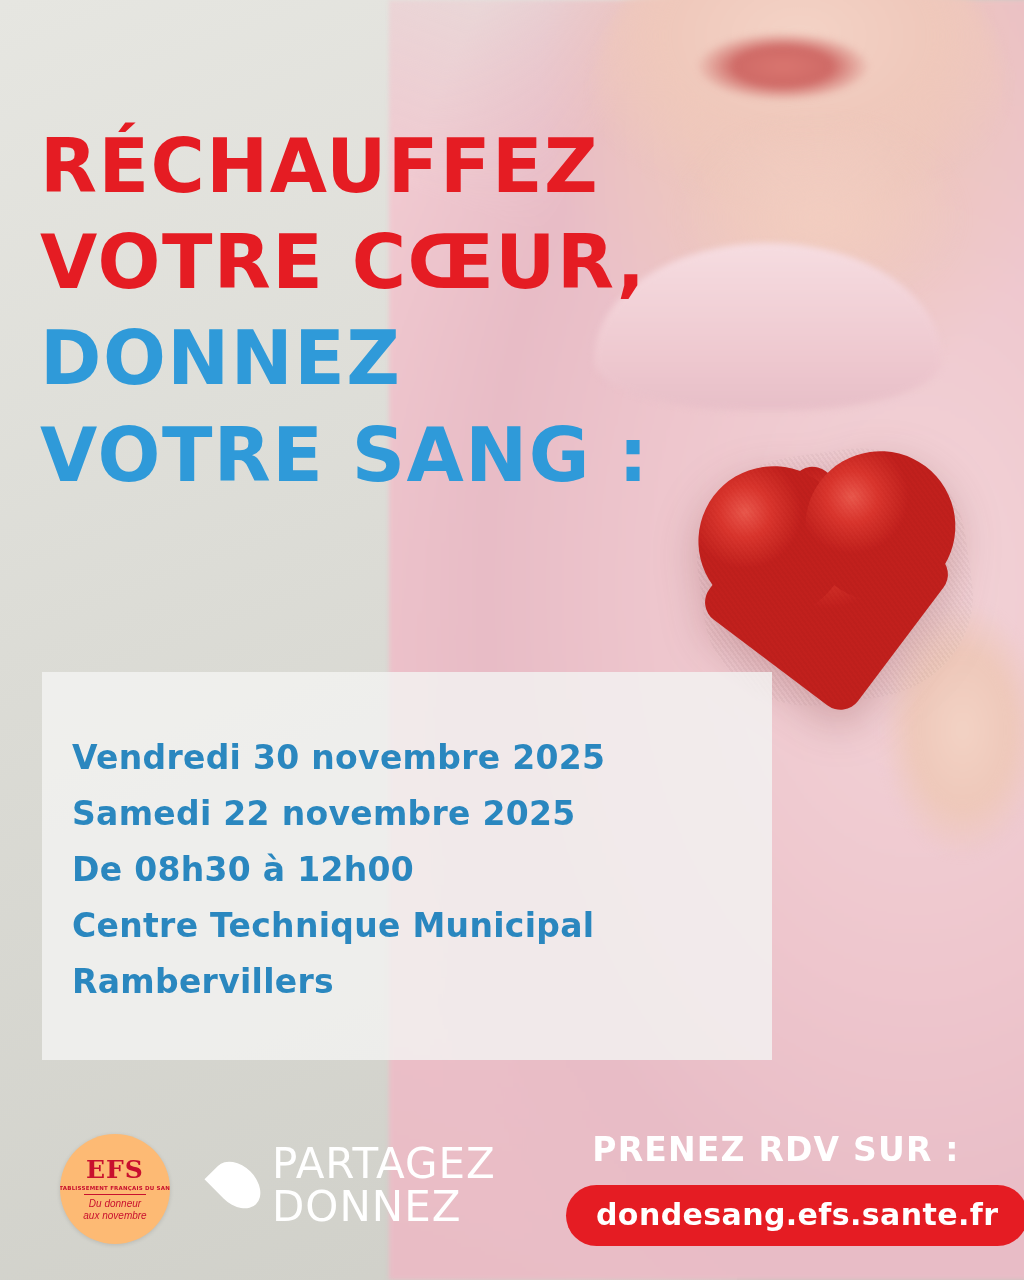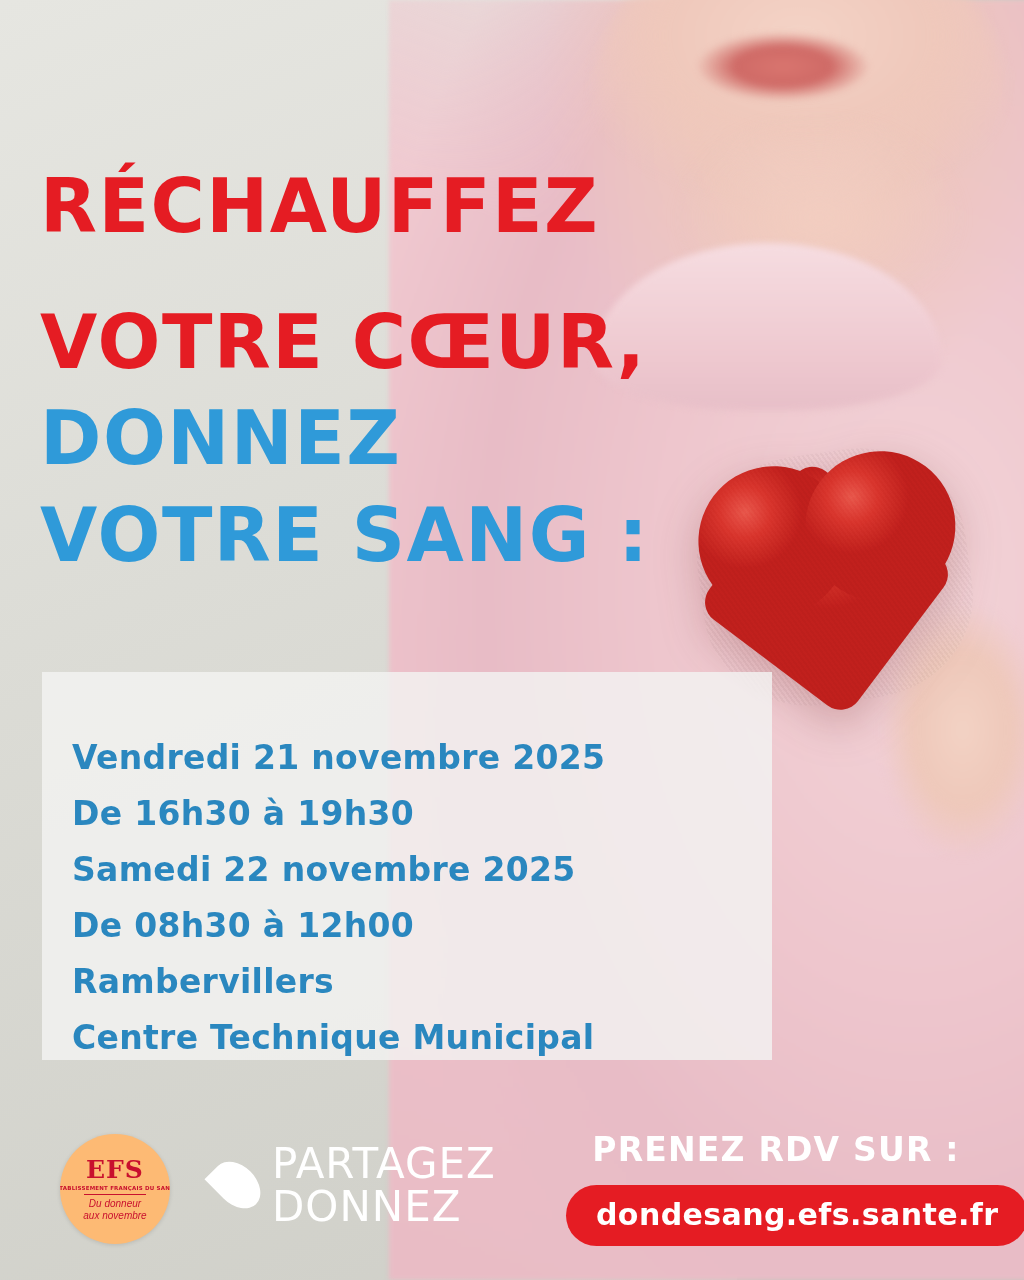--- a/index.html
+++ b/index.html
@@ -153,21 +153,21 @@
     width: 640px;
   }
   .headline .line {
     font-weight: 800;
     font-size: 74px;
     line-height: 1.30;
     letter-spacing: 1.5px;
     text-transform: uppercase;
     white-space: nowrap;
   }
-  .headline .red { color: #e51c23; margin-top: 40px; }
+  .headline .red { color: #e51c23; }
   .headline .blue { color: #2f9ad9; }
 
   
   .info-panel {
     position: absolute;
     left: 42px;
     top: 672px;
     width: 730px;
     height: 388px;
     background: rgba(243,243,241,0.82);
@@ -307,26 +307,25 @@
   </div>
 
   <div class="headline">
     <div class="line red">RÉCHAUFFEZ</div>
     <div class="line red">VOTRE CŒUR,</div>
     <div class="line blue">DONNEZ</div>
     <div class="line blue">VOTRE SANG :</div>
   </div>
 
   <div class="info-panel">
-    <div class="info-line">Vendredi 21 novembre 2025</div>
-    <div class="info-line">De 16h30 à 19h30</div>
+    <div class="info-line">Vendredi 30 novembre 2025</div>
     <div class="info-line">Samedi 22 novembre 2025</div>
     <div class="info-line">De 08h30 à 12h00</div>
+    <div class="info-line">Centre Technique Municipal</div>
     <div class="info-line">Rambervillers</div>
-    <div class="info-line">Centre Technique Municipal</div>
   </div>
 
   <div class="efs-logo">
     <div class="efs-main">EFS</div>
     <div class="efs-sub">ÉTABLISSEMENT FRANÇAIS DU SANG</div>
     <div class="efs-rule"></div>
     <div class="efs-slogan">Du donneur</div>
     <div class="efs-slogan">aux novembre</div>
   </div>
 

